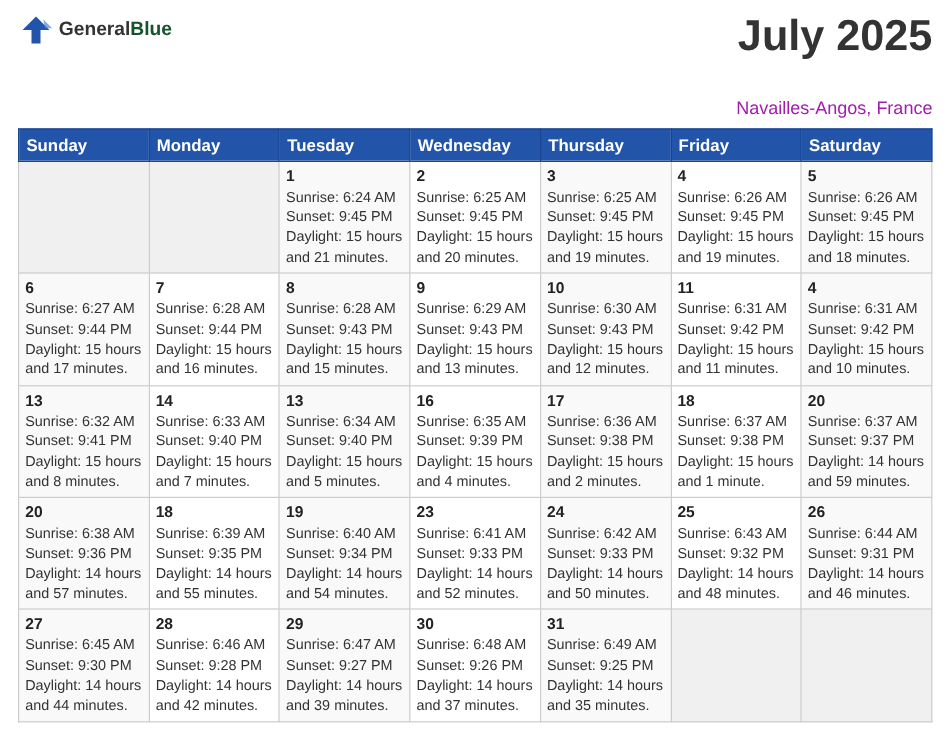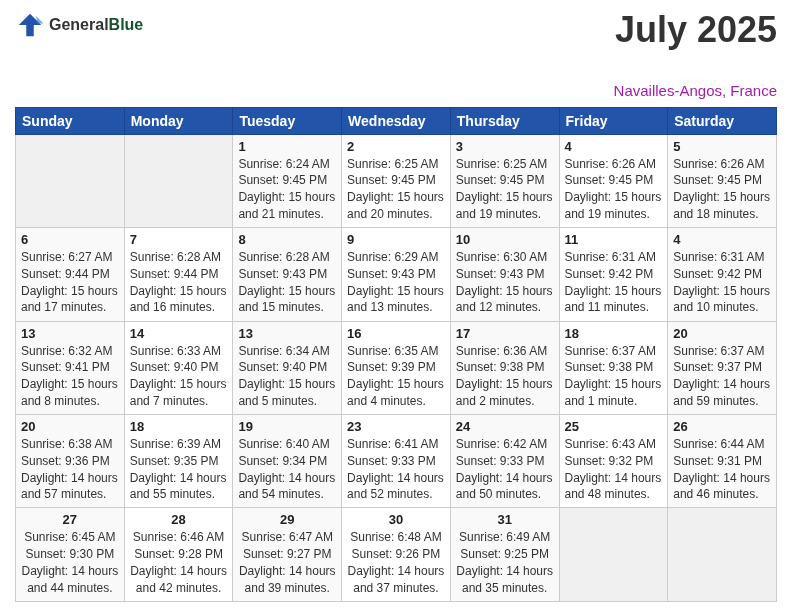--- a/index.html
+++ b/index.html
@@ -100,21 +100,20 @@
       display: block;
       margin-bottom: 2px;
     }
     .day-info {
       font-size: 12px;
       color: #333;
       line-height: 1.4;
     }
     .last-row td {
       height: 72px;
-      text-align: center;
     }
   </style>
 </head>
 <body>
 
 <div class="page">
   <div class="header">
     <div class="logo">
       <svg class="logo-icon" viewBox="0 0 40 40">
         <polygon points="20,5 35,20 25,20 25,35 15,35 15,20 5,20" fill="#2255aa"></polygon>

